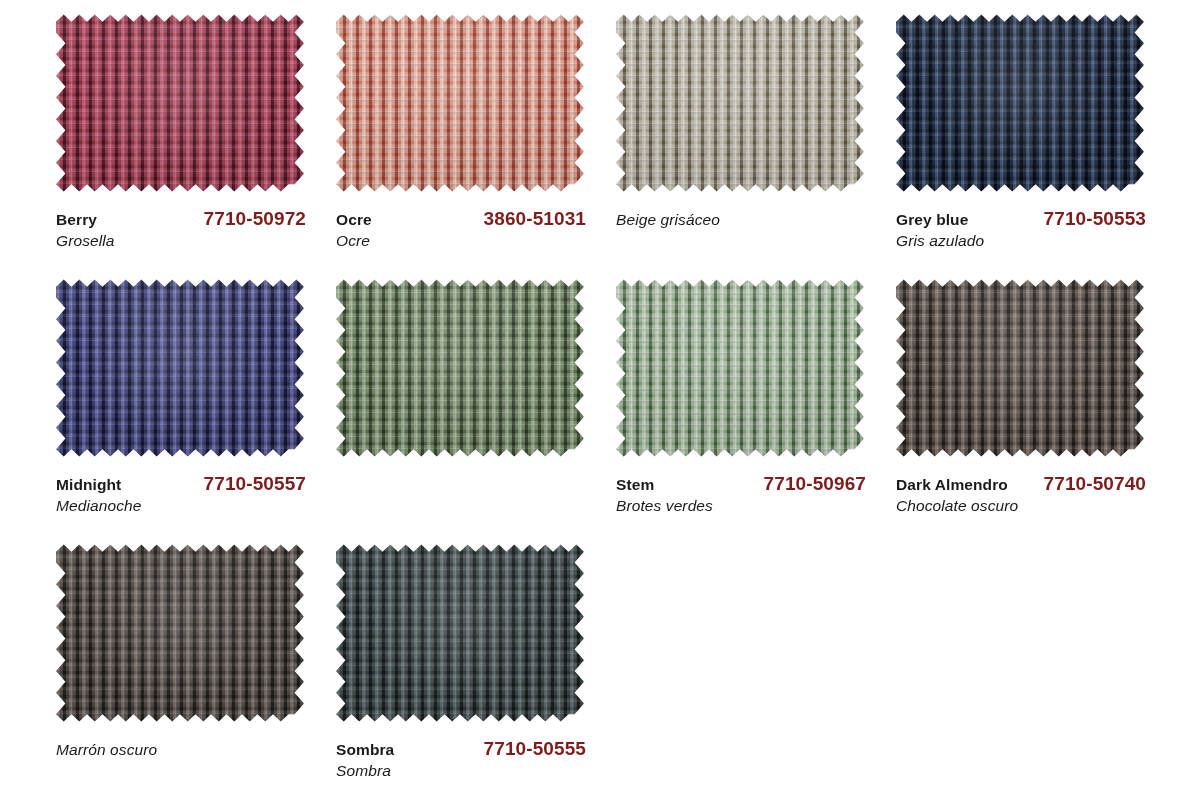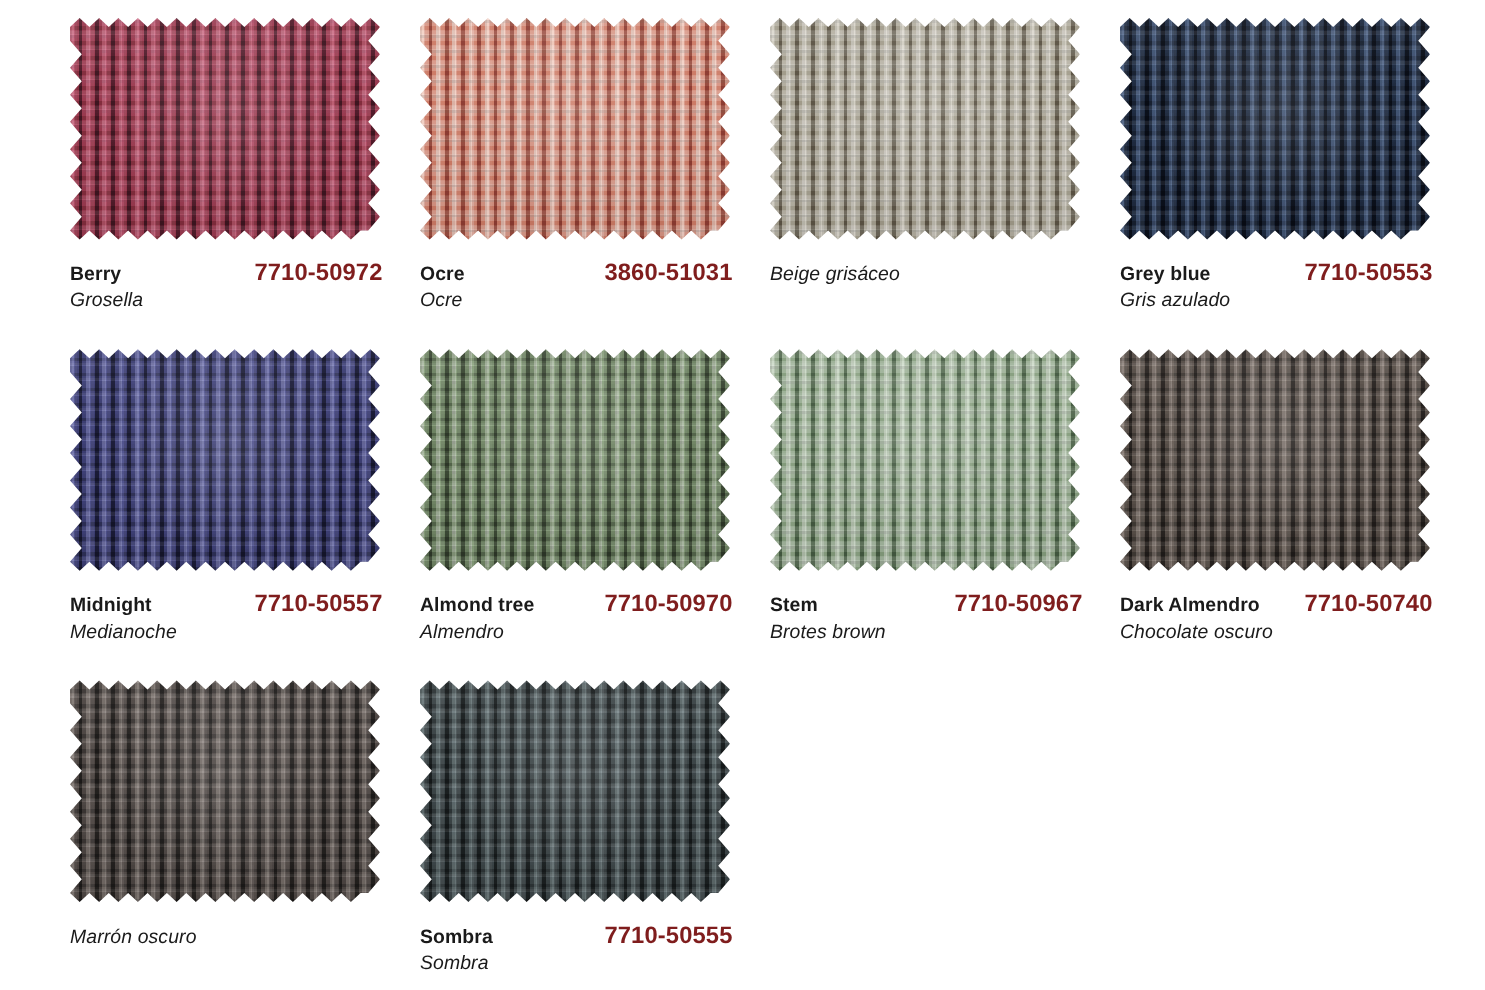--- a/index.html
+++ b/index.html
@@ -282,42 +282,35 @@
         </div>
       </div>
       <div class="swatch-cell">
         <div class="swatch-wrap">
           <div class="swatch" style="background: repeating-linear-gradient(90deg, rgb(142, 161, 130) 0px, rgb(142, 161, 130) 3px, rgb(109, 130, 98) 3px, rgb(109, 130, 98) 7px, rgb(79, 97, 70) 7px, rgb(79, 97, 70) 10px, rgb(109, 130, 98) 10px, rgb(109, 130, 98) 13px), rgb(109, 130, 98);">
             <div class="weave"></div>
             <div class="weave2"></div>
             <div class="sheen"></div>
           </div>
         </div>
-        <div class="caption">
-          <div class="caption-row">
-            <span class="name-en">Almond tree</span>
-            <span class="code">7710-50970</span>
-          </div>
-          <div class="name-es">Almendro</div>
-        </div>
       </div>
       <div class="swatch-cell">
         <div class="swatch-wrap">
           <div class="swatch" style="background: repeating-linear-gradient(90deg, rgb(188, 205, 182) 0px, rgb(188, 205, 182) 3px, rgb(156, 176, 150) 3px, rgb(156, 176, 150) 7px, rgb(120, 140, 114) 7px, rgb(120, 140, 114) 10px, rgb(156, 176, 150) 10px, rgb(156, 176, 150) 13px), rgb(156, 176, 150);">
             <div class="weave"></div>
             <div class="weave2"></div>
             <div class="sheen"></div>
           </div>
         </div>
         <div class="caption">
           <div class="caption-row">
             <span class="name-en">Stem</span>
             <span class="code">7710-50967</span>
           </div>
-          <div class="name-es">Brotes brown</div>
+          <div class="name-es">Brotes verdes</div>
         </div>
       </div>
       <div class="swatch-cell">
         <div class="swatch-wrap">
           <div class="swatch" style="background: repeating-linear-gradient(90deg, rgb(111, 102, 96) 0px, rgb(111, 102, 96) 3px, rgb(84, 75, 69) 3px, rgb(84, 75, 69) 7px, rgb(54, 48, 44) 7px, rgb(54, 48, 44) 10px, rgb(84, 75, 69) 10px, rgb(84, 75, 69) 13px), rgb(84, 75, 69);">
             <div class="weave"></div>
             <div class="weave2"></div>
             <div class="sheen"></div>
           </div>
         </div>

